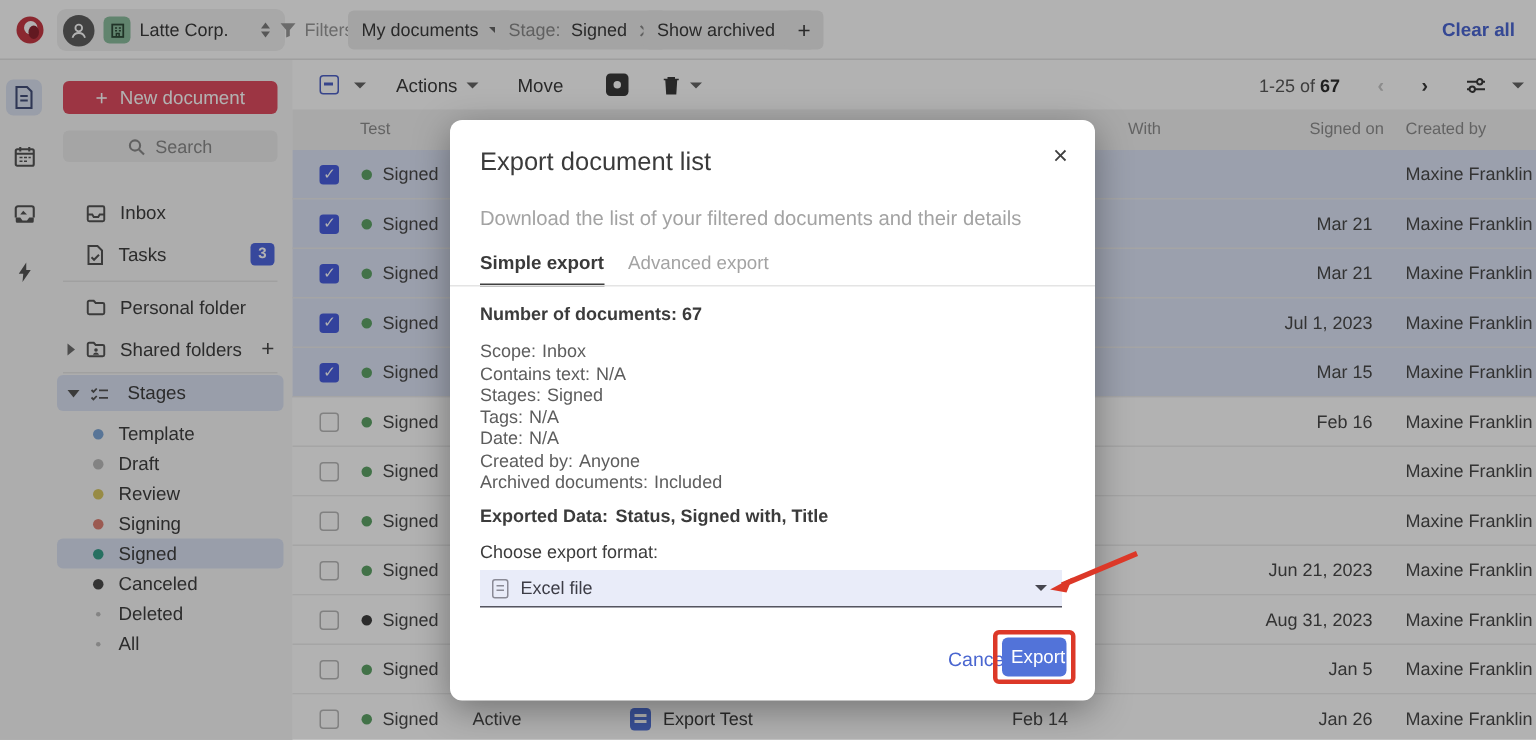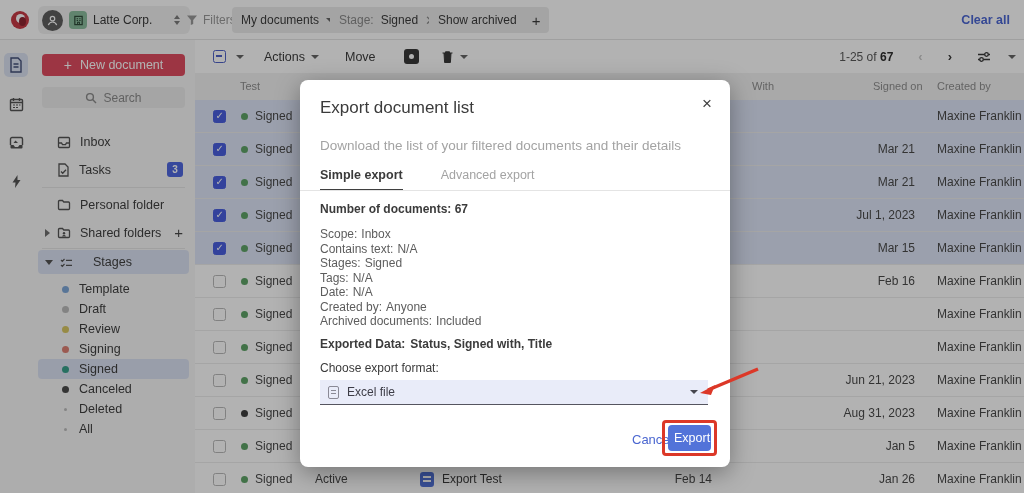--- a/index.html
+++ b/index.html
@@ -34,21 +34,21 @@
   
   .sidebar{position:absolute;left:32px;top:40px;width:163px;height:453px;background:#f8f8f8;font-size:12.5px;color:#3f3f3f;}
   .newdoc{position:absolute;left:10px;top:14px;width:143px;height:22px;background:#e04d60;border:none;border-radius:4px;color:#fff;font-size:12.5px;display:flex;align-items:center;justify-content:center;gap:8px;}
   .newdoc .plus{font-size:14px;line-height:1;}
   .searchbox{position:absolute;left:10px;top:47px;width:143px;height:21px;background:#ececec;border-radius:4px;display:flex;align-items:center;justify-content:center;gap:6px;color:#8b8b8b;font-size:12px;}
   .side-item{position:absolute;left:0;width:163px;height:26px;display:flex;align-items:center;gap:9px;padding-left:25px;}
   .side-divider{position:absolute;left:10px;width:143px;border-top:1px solid #e6e6e6;}
   .badge{position:absolute;right:12px;top:5px;min-width:16px;height:15px;background:#5068e0;color:#fff;border-radius:3px;font-size:10px;font-weight:bold;display:flex;align-items:center;justify-content:center;padding:0 3px;}
   .exp-caret{position:absolute;left:13px;width:0;height:0;border-top:4px solid transparent;border-bottom:4px solid transparent;border-left:5px solid #6f6f6f;}
   .plus-right{position:absolute;right:12px;top:4px;font-size:15px;color:#4a4a4a;}
-  .stages-header{position:absolute;left:6px;top:210px;width:151px;height:24px;background:#dce3f4;border-radius:4px;display:flex;align-items:center;gap:20px;padding-left:22px;}
+  .stages-header{position:absolute;left:6px;top:210px;width:151px;height:24px;background:#dce3f4;border-radius:4px;display:flex;align-items:center;gap:12px;padding-left:22px;}
   .hdr-caret{position:absolute;left:7px;top:10px;width:0;height:0;border-left:4px solid transparent;border-right:4px solid transparent;border-top:5px solid #555;}
   .stage-item{position:absolute;left:6px;width:151px;height:20px;display:flex;align-items:center;gap:10px;padding-left:24px;border-radius:4px;font-size:12.5px;color:#3f3f3f;}
   .stage-item.selected{background:#dce3f4;}
   .dot{width:7px;height:7px;border-radius:50%;flex:none;}
   .dot.small{width:3px;height:3px;margin:0 2px;}
 
   
   .main{position:absolute;left:195px;top:40px;width:829px;height:453px;background:#fff;}
   .toolbar{position:absolute;top:0;left:0;width:829px;height:33px;display:flex;align-items:center;font-size:12.5px;color:#3c3c3c;}
   .cb{width:13px;height:13px;border:1.5px solid #b9b9b9;border-radius:2.5px;background:#fff;flex:none;}
@@ -78,21 +78,21 @@
   .trow .date2{position:absolute;left:430px;width:87px;top:9px;text-align:right;}
   .trow .signed-on{position:absolute;left:590px;width:130px;top:9px;text-align:right;}
   .trow .created-by{position:absolute;left:742px;top:9px;}
 
   
   .scrim{position:absolute;inset:0;background:rgba(0,0,0,0.3);z-index:10;}
   .modal{position:absolute;left:300px;top:80px;width:430px;height:387px;background:#fff;border-radius:8px;box-shadow:0 6px 24px rgba(0,0,0,.35);z-index:20;}
   .m-title{position:absolute;left:20px;top:18px;font-size:17px;color:#3b3b3b;font-weight:500;}
   .m-close{position:absolute;right:18px;top:14px;font-size:17px;color:#3f3f3f;cursor:pointer;}
   .m-sub{position:absolute;left:20px;top:58px;font-size:13.5px;color:#a3a3a3;}
-  .m-tabs{position:absolute;left:20px;top:88px;display:flex;gap:38px;font-size:12.5px;}
+  .m-tabs{position:absolute;left:20px;top:88px;display:flex;gap:16px;font-size:12.5px;}
   .m-tab{padding-bottom:7px;color:#a3a3a3;}
   .m-tab.active{color:#3a3a3a;font-weight:bold;border-bottom:2px solid #3f3f3f;}
   .m-hr{position:absolute;left:0;top:110px;width:430px;border-top:1px solid #e4e4e4;}
   .m-count{position:absolute;left:20px;top:122px;font-size:12px;font-weight:bold;color:#3b3b3b;}
   .m-details{position:absolute;left:20px;top:147px;font-size:12px;color:#5d5d5d;line-height:14.5px;}
   .m-details .val{margin-left:4px;}
   .m-exported{position:absolute;left:20px;top:257px;font-size:12px;font-weight:bold;color:#3b3b3b;}
   .m-exported .val{margin-left:5px;}
   .m-format-label{position:absolute;left:20px;top:281px;font-size:12px;font-weight:normal;color:#3b3b3b;}
   .m-select{position:absolute;left:20px;top:300px;width:388px;height:25px;background:#e9ecf9;border-bottom:1px solid #55555f;display:flex;align-items:center;padding:0 10px 0 8px;gap:8px;font-size:12px;color:#3d3d47;}

